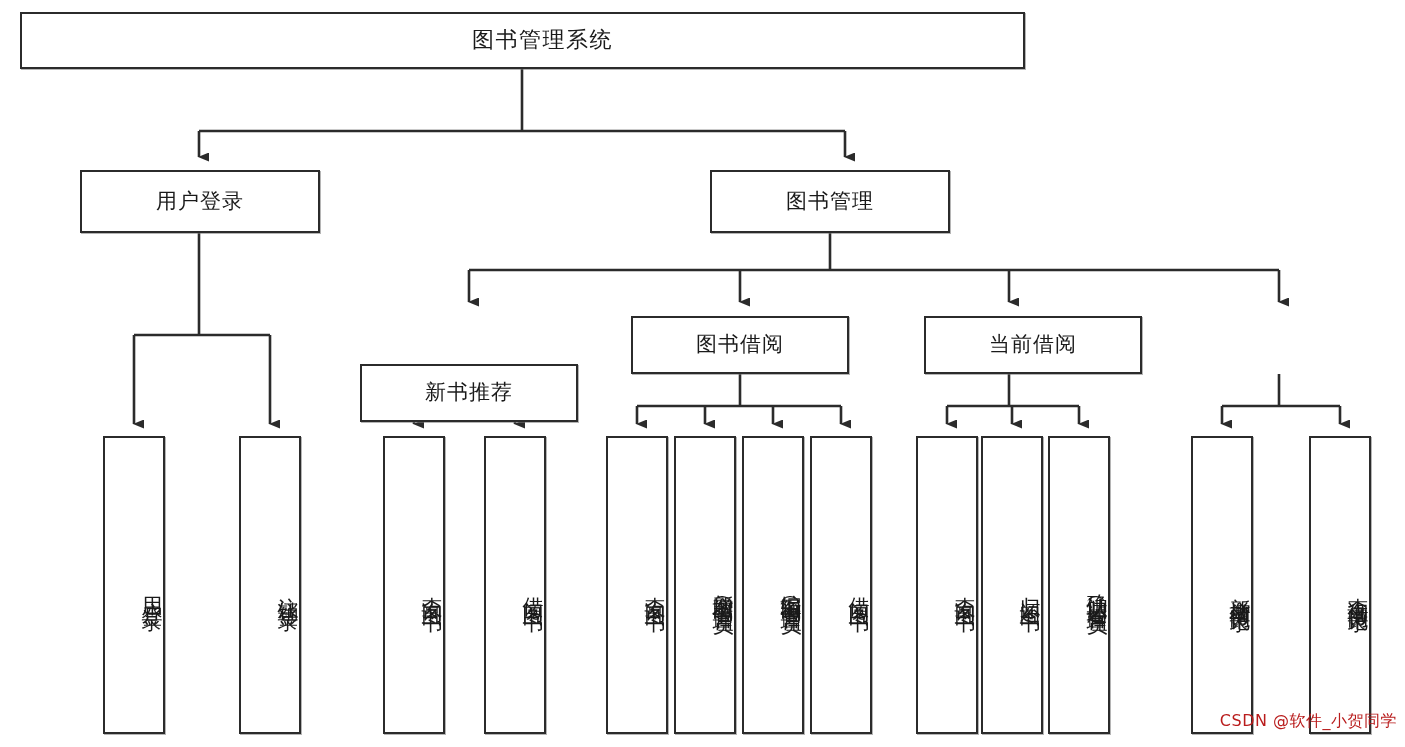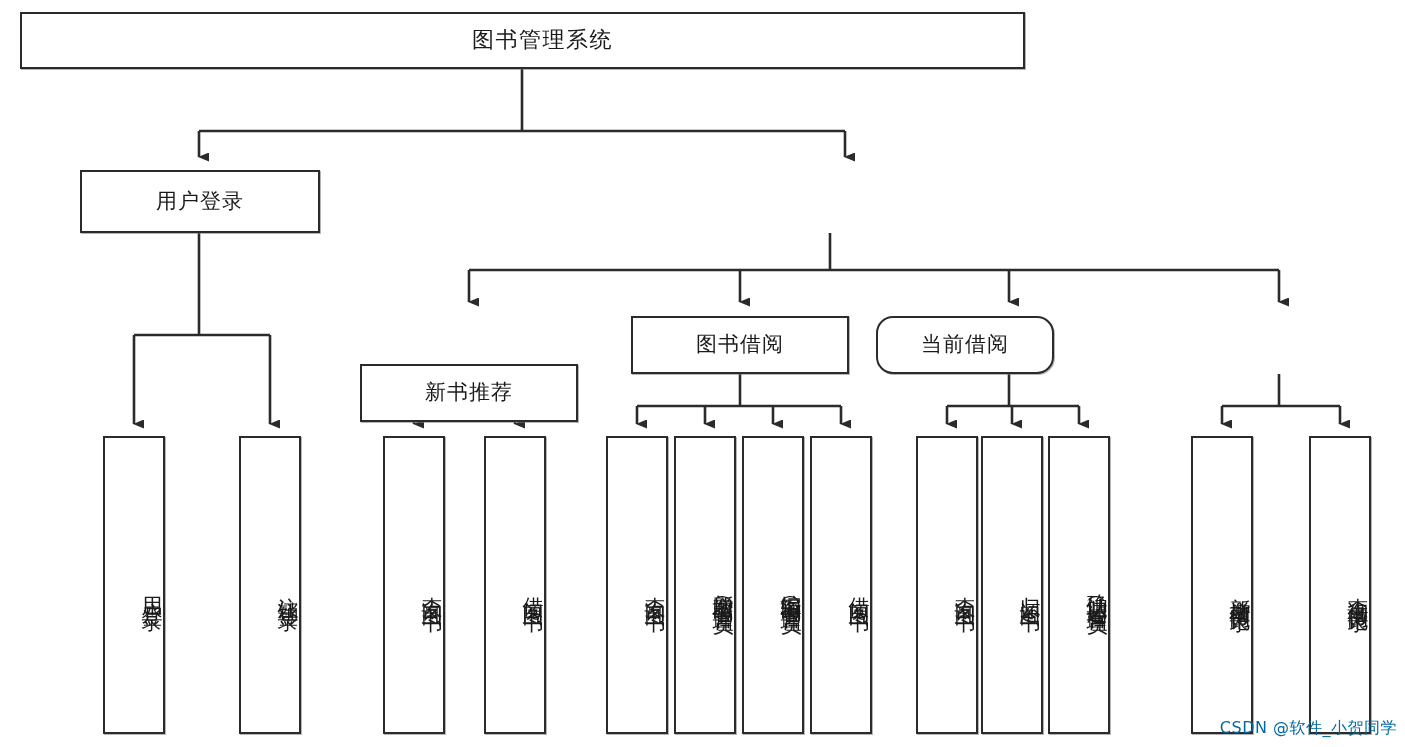--- a/index.html
+++ b/index.html
@@ -57,23 +57,23 @@
     justify-content: center;
     padding-top: 10px;
     text-align: center;
   }
   .node-v.tall-text {
     letter-spacing: 3px;
   }
   .watermark {
     position: absolute;
     right: 8px;
-    bottom: 8px;
+    bottom: 15px;
     font-size: 16px;
-    color: #0369a1;
+    color: #b91c1c;
     letter-spacing: 0.5px;
     z-index: 5;
     white-space: nowrap;
   }
 </style>
 </head>
 <body>
 
 <div id="diagram-root">
 
@@ -123,24 +123,25 @@
       <path d="M 1279 374 L 1279 406"></path>
       <path d="M 1222 406 L 1340 406"></path>
       <path d="M 1222 406 L 1222 424" marker-end="url(#arrowhead)"></path>
       <path d="M 1340 406 L 1340 424" marker-end="url(#arrowhead)"></path>
     </g>
   </svg>
 
   <div class="node node-h node-title" style="left:20px; top:12px; width:1005px; height:57px;padding-left:40px;">图书管理系统</div>
 
   <div class="node node-h" style="left:80px; top:170px; width:240px; height:63px;">用户登录</div>
+  <div class="node node-h" style="left:710px; top:170px; width:240px; height:63px;">图书管理</div>
 
   <div class="node node-h" style="left:360px; top:316px; width:218px; height:58px;margin-top:48px;">新书推荐</div>
   <div class="node node-h" style="left:631px; top:316px; width:218px; height:58px;">图书借阅</div>
-  <div class="node node-h" style="left:876px; top:316px; width:178px; height:58px;border-radius:17px;">当前借阅</div>
+  <div class="node node-h" style="left:924px; top:316px; width:218px; height:58px;">当前借阅</div>
 
   <div class="node node-v" style="left:103px; top:436px; width:62px; height:298px;">用户登录</div>
   <div class="node node-v" style="left:239px; top:436px; width:62px; height:298px;">注销登录</div>
 
   <div class="node node-v" style="left:383px; top:436px; width:62px; height:298px;">查询图书</div>
   <div class="node node-v" style="left:484px; top:436px; width:62px; height:298px;">借阅图书</div>
 
   <div class="node node-v" style="left:606px; top:436px; width:62px; height:298px;">查询图书</div>
   <div class="node node-v tall-text" style="left:674px; top:436px; width:62px; height:298px;">新增图书（管理员）</div>
   <div class="node node-v tall-text" style="left:742px; top:436px; width:62px; height:298px;">编辑图书（管理员）</div>

